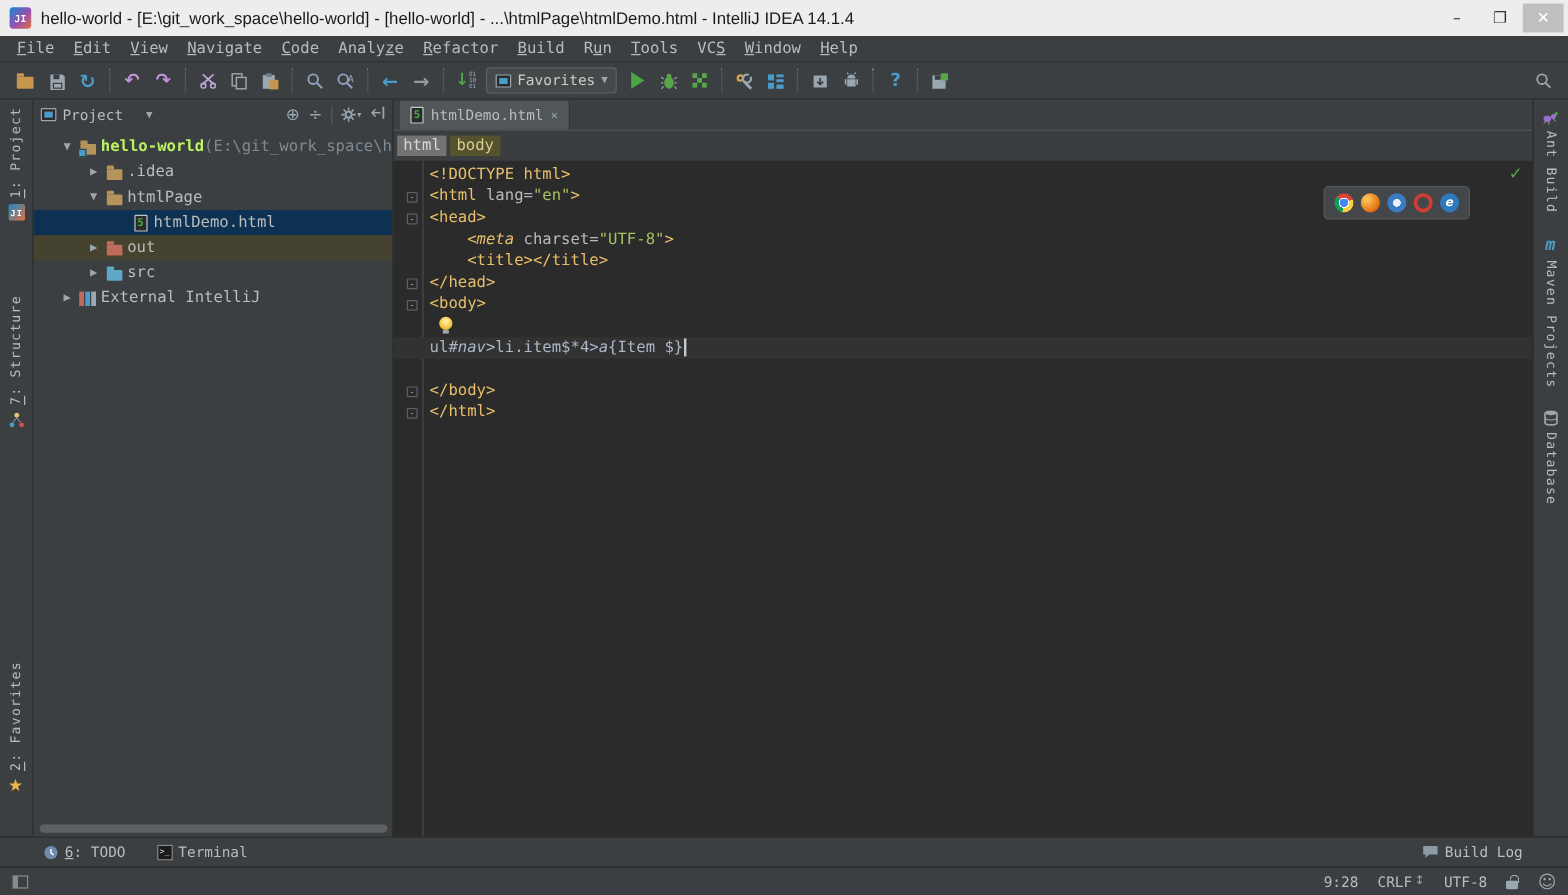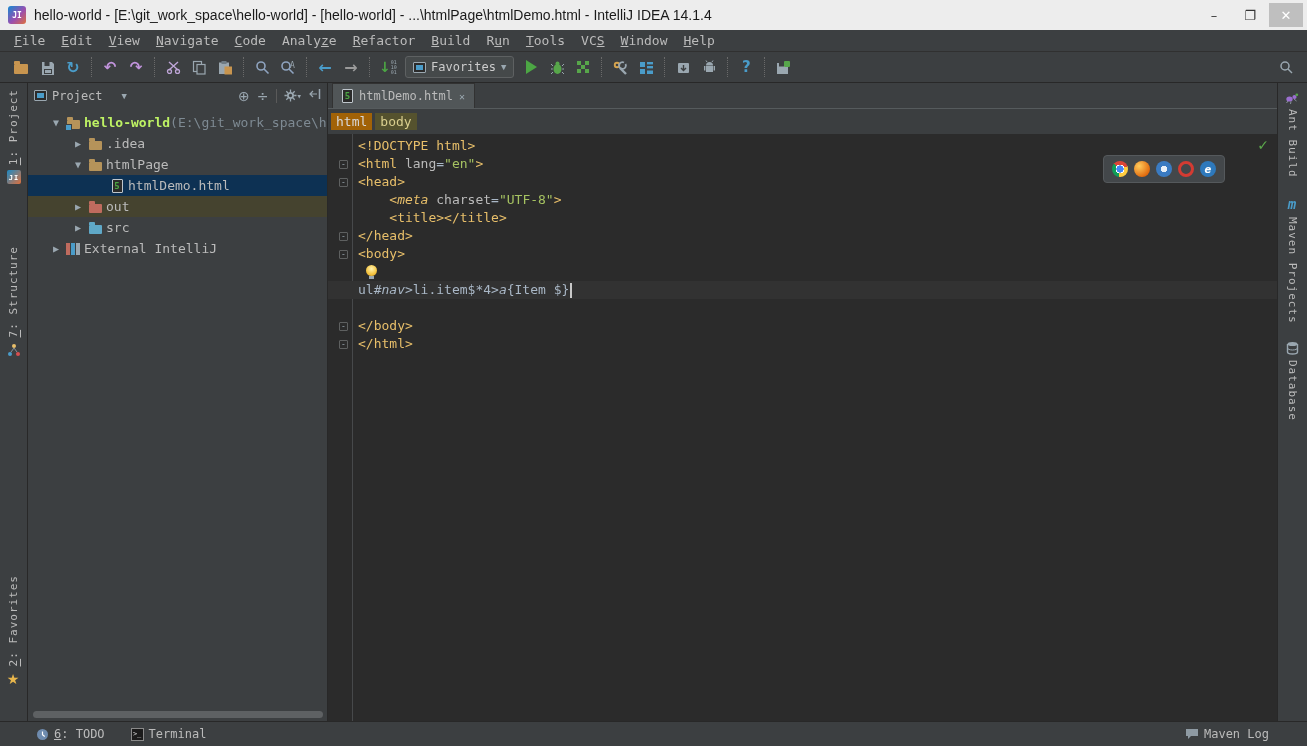--- a/index.html
+++ b/index.html
@@ -102,21 +102,21 @@
   
   .editor { flex:1; background:#2B2B2B; display:flex; flex-direction:column; min-width:0; position:relative; }
   .tabbar { height:26px; background:#3C3F41; display:flex; align-items:flex-end;
             padding-left:4px; border-bottom:1px solid #565B5D; flex:none; }
   .tab { height:25px; background:#515658; color:#BBBBBB; display:flex; align-items:center;
          gap:6px; padding:0 9px; font-size:12px; border:1px solid #323232; border-bottom:none; }
   .tab .close { color:#9AA7B0; font-size:10px; }
   .breadcrumbs { height:25px; background:#3B3E40; display:flex; align-items:center; gap:3px;
                  padding-left:3px; font-size:13px; flex:none; }
   .crumb { padding:1px 5px; }
-  .crumb.gray { background:#a16207; color:#D8D8D8; }
+  .crumb.gray { background:#737373; color:#D8D8D8; }
   .crumb.olive { background:#55522E; color:#D9CE8E; }
   .code { flex:1; position:relative; font-size:13px; line-height:18px; overflow:hidden; padding-top:3px; }
   .gutline { position:absolute; left:24px; top:0; bottom:0; width:1px; background:#47494B; }
   .cline { display:flex; height:18px; align-items:center; position:relative; }
   .cline.caret-line { background:#323232; }
   .gut { width:24px; flex:none; display:flex; align-items:center; justify-content:flex-end;
          padding-right:4px; }
   .fold { width:9px; height:9px; border:1px solid #5E6060; color:#9AA7B0; font-size:8px;
           line-height:7px; text-align:center; background:#2B2B2B; border-radius:1px; }
   .ltext { white-space:pre; padding-left:6px; color:#A9B7C6; }
@@ -669,19 +669,37 @@
         </span>
         <span>Terminal</span>
       </span>
       <span class="bb-right">
         <span class="bb-item" style="margin-left:0">
           <span style="display:flex">
             <svg width="14" height="12">
               <path d="M1 1h12v7H6l-3 3V8H1z" fill="#8E9AA3"></path>
             </svg>
           </span>
-          <span>Maven Log</span>
+          <span>Build Log</span>
         </span>
       </span>
     </div>
 
+  <div class="statusbar">
+    <span style="display:flex;">
+      <svg width="14" height="12">
+          <rect x="1" y="1" width="12" height="10" fill="none" stroke="#8A8A8A"></rect>
+          <rect x="1" y="1" width="4" height="10" fill="#8A8A8A"></rect>
+        </svg>
+    </span>
+    <span class="sb-right">
+      <span class="sb-item">9:28</span>
+      <span class="sb-item">
+        <span>CRLF</span>
+          <span class="updown g">↕</span>
+      </span>
+      <span class="sb-item">UTF-8</span>
+      <span class="lock"></span>
+      <span class="hector g">☺</span>
+    </span>
+  </div>
 
 </div>
 
 </body></html>

